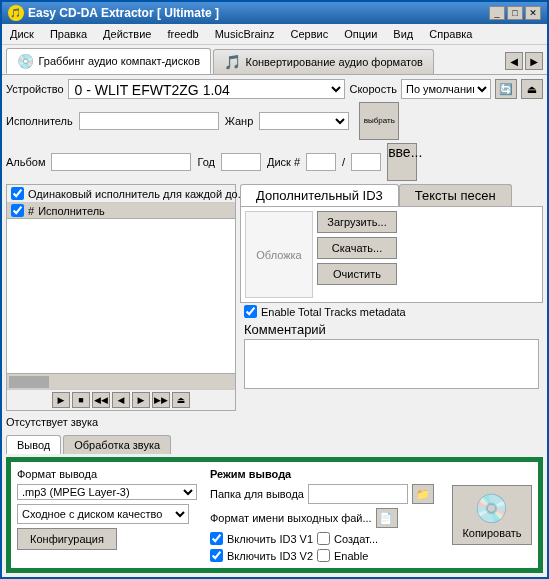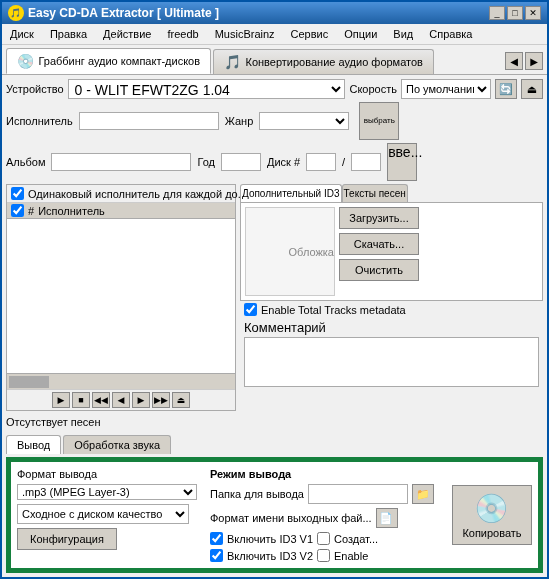--- a/index.html
+++ b/index.html
@@ -272,44 +272,44 @@
     .right-panel {
       flex: 1;
       display: flex;
       flex-direction: column;
     }
     .sub-tab-bar {
       display: flex;
       gap: 0;
     }
     .sub-tab {
-      padding: 3px 1px;
+      padding: 3px 15px;
       border: 1px solid #aaa;
       border-bottom: none;
       cursor: pointer;
       background: #d4d0c8;
-      font-size: 10px;
+      font-size: 13px;
       border-radius: 3px 3px 0 0;
     }
     .sub-tab.active {
       background: white;
     }
     .sub-content {
       border: 1px solid #aaa;
       flex: 1;
       background: white;
       padding: 4px;
       display: flex;
       gap: 4px;
     }
     .cover-area {
-      width: 90px;
-      display: flex;
-      flex-direction: column;
-      align-items: flex-end;
+      width: 68px;
+      display: flex;
+      flex-direction: column;
+      align-items: center;
       justify-content: center;
       border: 1px solid #ccc;
       background: #f5f5f5;
       color: #888;
       font-size: 11px;
     }
     .side-buttons {
       display: flex;
       flex-direction: column;
       gap: 4px;
@@ -598,21 +598,21 @@
           <span class="label">Enable Total Tracks metadata</span>
         </div>
 
         <div style="padding:2px 4px;display:flex;flex-direction:column;gap:2px;flex:1;">
           <span class="comment-label">Комментарий</span>
           <textarea class="comment-area" style=""></textarea>
         </div>
       </div>
     </div>
 
-    <div class="no-disc">Отсутствует песен</div>
+    <div class="no-disc">Отсутствует звука</div>
 
     <div class="bottom-tabs">
       <div class="bottom-tab active">
         <span>Вывод</span>
       </div>
       <div class="bottom-tab">
         <span>Обработка звука</span>
       </div>
     </div>
 

